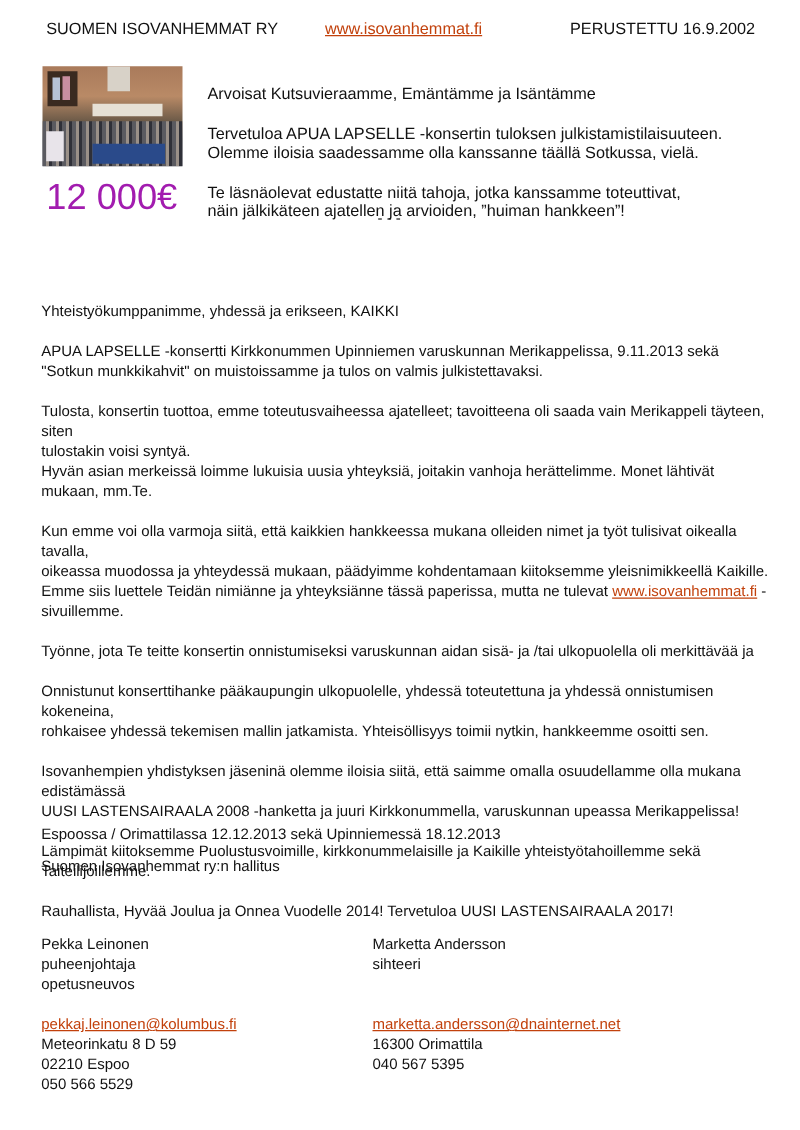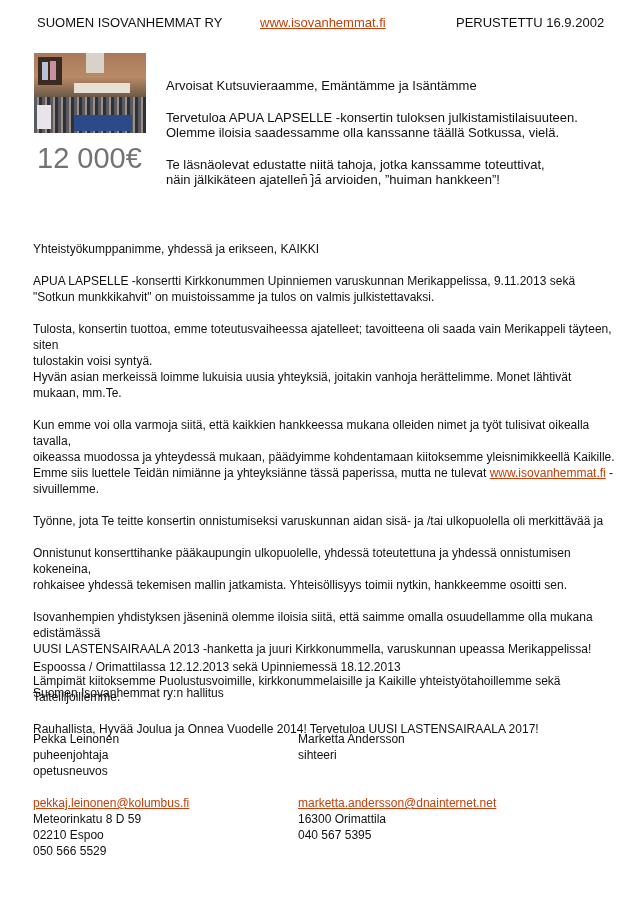--- a/index.html
+++ b/index.html
@@ -15,30 +15,30 @@
            overflow: hidden; }
   .photo .p1 { position:absolute; left:4px; top:4px; width:24px; height:28px; background:#3a2a20; }
   .photo .p1b { position:absolute; left:8px; top:9px; width:6px; height:18px; background:#b7c2d6; }
   .photo .p1c { position:absolute; left:16px; top:8px; width:6px; height:19px; background:#c98ea0; }
   .photo .win { position:absolute; left:52px; top:0px; width:18px; height:20px; background:#d8d2c8; }
   .photo .altar { position:absolute; left:40px; top:30px; width:56px; height:10px; background:#e6e0d5; }
   .photo .crowd { position:absolute; left:0; top:44px; width:112px; height:36px;
            background: repeating-linear-gradient(90deg,#5a5a60 0 3px,#9a9088 3px 5px,#2f3038 5px 8px); }
   .photo .banner { position:absolute; left:40px; top:62px; width:58px; height:16px; background:#2a4a8a; }
   .photo .sign { position:absolute; left:3px; top:52px; width:14px; height:24px; background:#e8e4ea; }
-  .amount { position: absolute; left: 37px; top: 142px; font-size: 29px; color: #737373; letter-spacing: 0px; }
+  .amount { position: absolute; left: 37px; top: 142px; font-size: 29px; color: #a21caf; letter-spacing: 0px; }
   .intro { position: absolute; left: 166px; top: 62px; width: 450px; font-size: 13px; line-height: 15.5px; }
-  .intro p { margin: 16px 0 16px 0; }
+  .intro p { margin: 5px 0 16px 0; }
   .dashes { position: absolute; left: 302px; top: 167px; font-size: 12px; }
   .body { position: absolute; left: 33px; top: 217px; width: 585px; font-size: 12px; line-height: 16px; margin-top: 24px; }
   .body p { margin: 0 0 16px 0; }
   .body .tight { margin-bottom: 0; }
   .place { position: absolute; left: 33px; top: 660px; font-size: 12px; }
   .board { position: absolute; left: 33px; top: 686px; font-size: 12px; }
-  .sig { position: absolute; top: 731px; font-size: 12px; line-height: 16px; }
+  .sig { position: absolute; top: 747px; font-size: 12px; line-height: 16px; }
   .sig-left { left: 33px; }
   .sig-right { left: 298px; }
   .sig .gap { height: 16px; }
   .sig div { white-space: nowrap; }
 </style>
 </head>
 <body>
 
 <div class="hdr hdr-left">SUOMEN ISOVANHEMMAT RY</div>
 <a class="hdr hdr-mid">www.isovanhemmat.fi</a>
@@ -80,21 +80,21 @@
   <p style="margin-top:16px">
     <span>Kun emme voi olla varmoja siitä, että kaikkien hankkeessa mukana olleiden nimet ja työt tulisivat oikealla tavalla,</span><br><span>oikeassa muodossa ja yhteydessä mukaan, päädyimme kohdentamaan kiitoksemme  yleisnimikkeellä Kaikille.</span><br><span>Emme siis luettele Teidän nimiänne ja yhteyksiänne tässä paperissa, mutta ne tulevat </span><a>www.isovanhemmat.fi</a><span> -</span><br><span>sivuillemme.</span>
   </p>
   <p>
     <span>Työnne, jota Te teitte konsertin onnistumiseksi varuskunnan aidan sisä- ja /tai ulkopuolella oli merkittävää ja</span><br>
   </p>
   <p>
     <span>Onnistunut konserttihanke pääkaupungin ulkopuolelle, yhdessä toteutettuna ja yhdessä onnistumisen kokeneina,</span><br><span>rohkaisee yhdessä tekemisen mallin jatkamista. Yhteisöllisyys toimii nytkin, hankkeemme osoitti sen.</span>
   </p>
   <p>
-    <span>Isovanhempien yhdistyksen jäseninä olemme iloisia siitä, että saimme omalla osuudellamme olla mukana edistämässä</span><br><span>UUSI LASTENSAIRAALA 2013 -hanketta ja juuri Kirkkonummella, varuskunnan upeassa Merikappelissa!</span>
+    <span>Isovanhempien yhdistyksen jäseninä olemme iloisia siitä, että saimme omalla osuudellamme olla mukana edistämässä</span><br><span>UUSI LASTENSAIRAALA 2008 -hanketta ja juuri Kirkkonummella, varuskunnan upeassa Merikappelissa!</span>
   </p>
   <p>Lämpimät kiitoksemme Puolustusvoimille, kirkkonummelaisille ja Kaikille yhteistyötahoillemme sekä Taiteilijoillemme.</p>
   <p>Rauhallista, Hyvää Joulua ja Onnea Vuodelle 2014! Tervetuloa UUSI LASTENSAIRAALA 2017!</p>
 </div>
 
 <div class="place">Espoossa / Orimattilassa 12.12.2013 sekä Upinniemessä 18.12.2013</div>
 <div class="board">Suomen Isovanhemmat ry:n hallitus</div>
 
 <div class="sig sig-left">
   <div>Pekka Leinonen</div>

